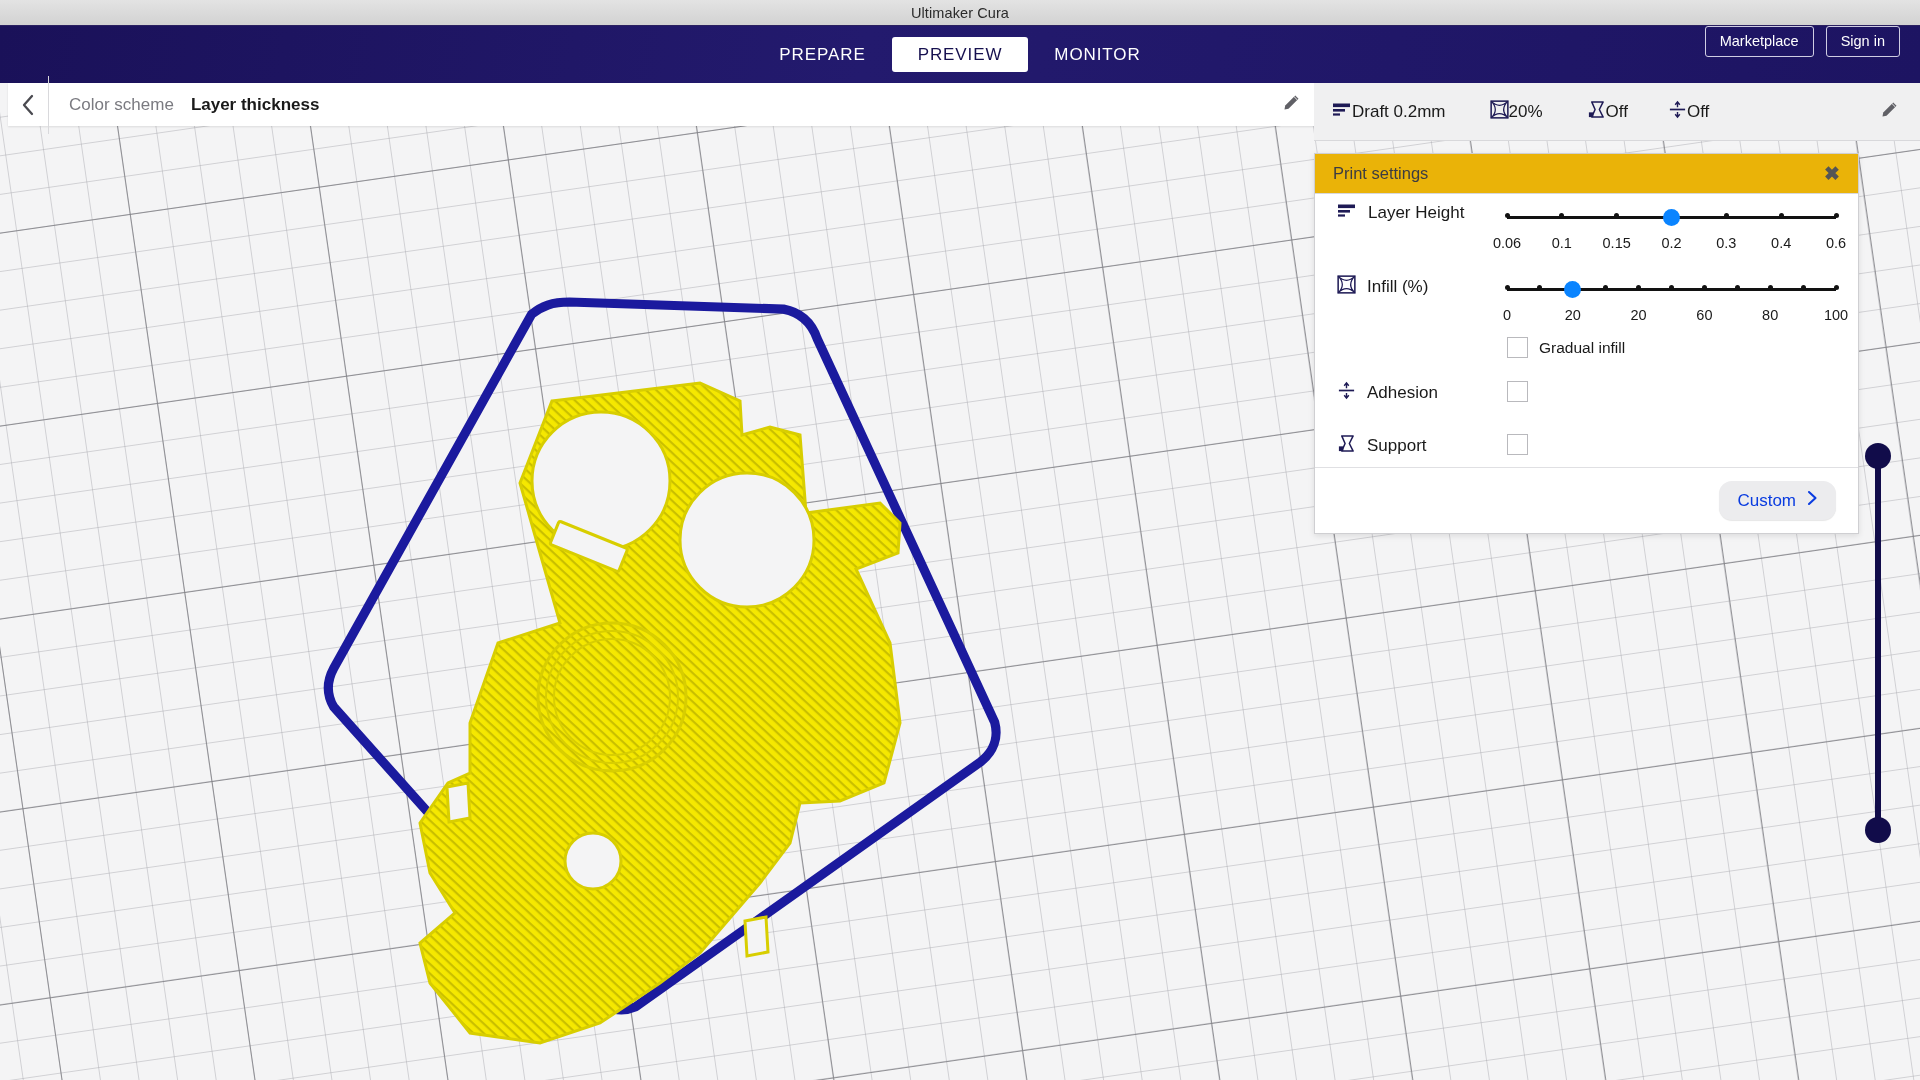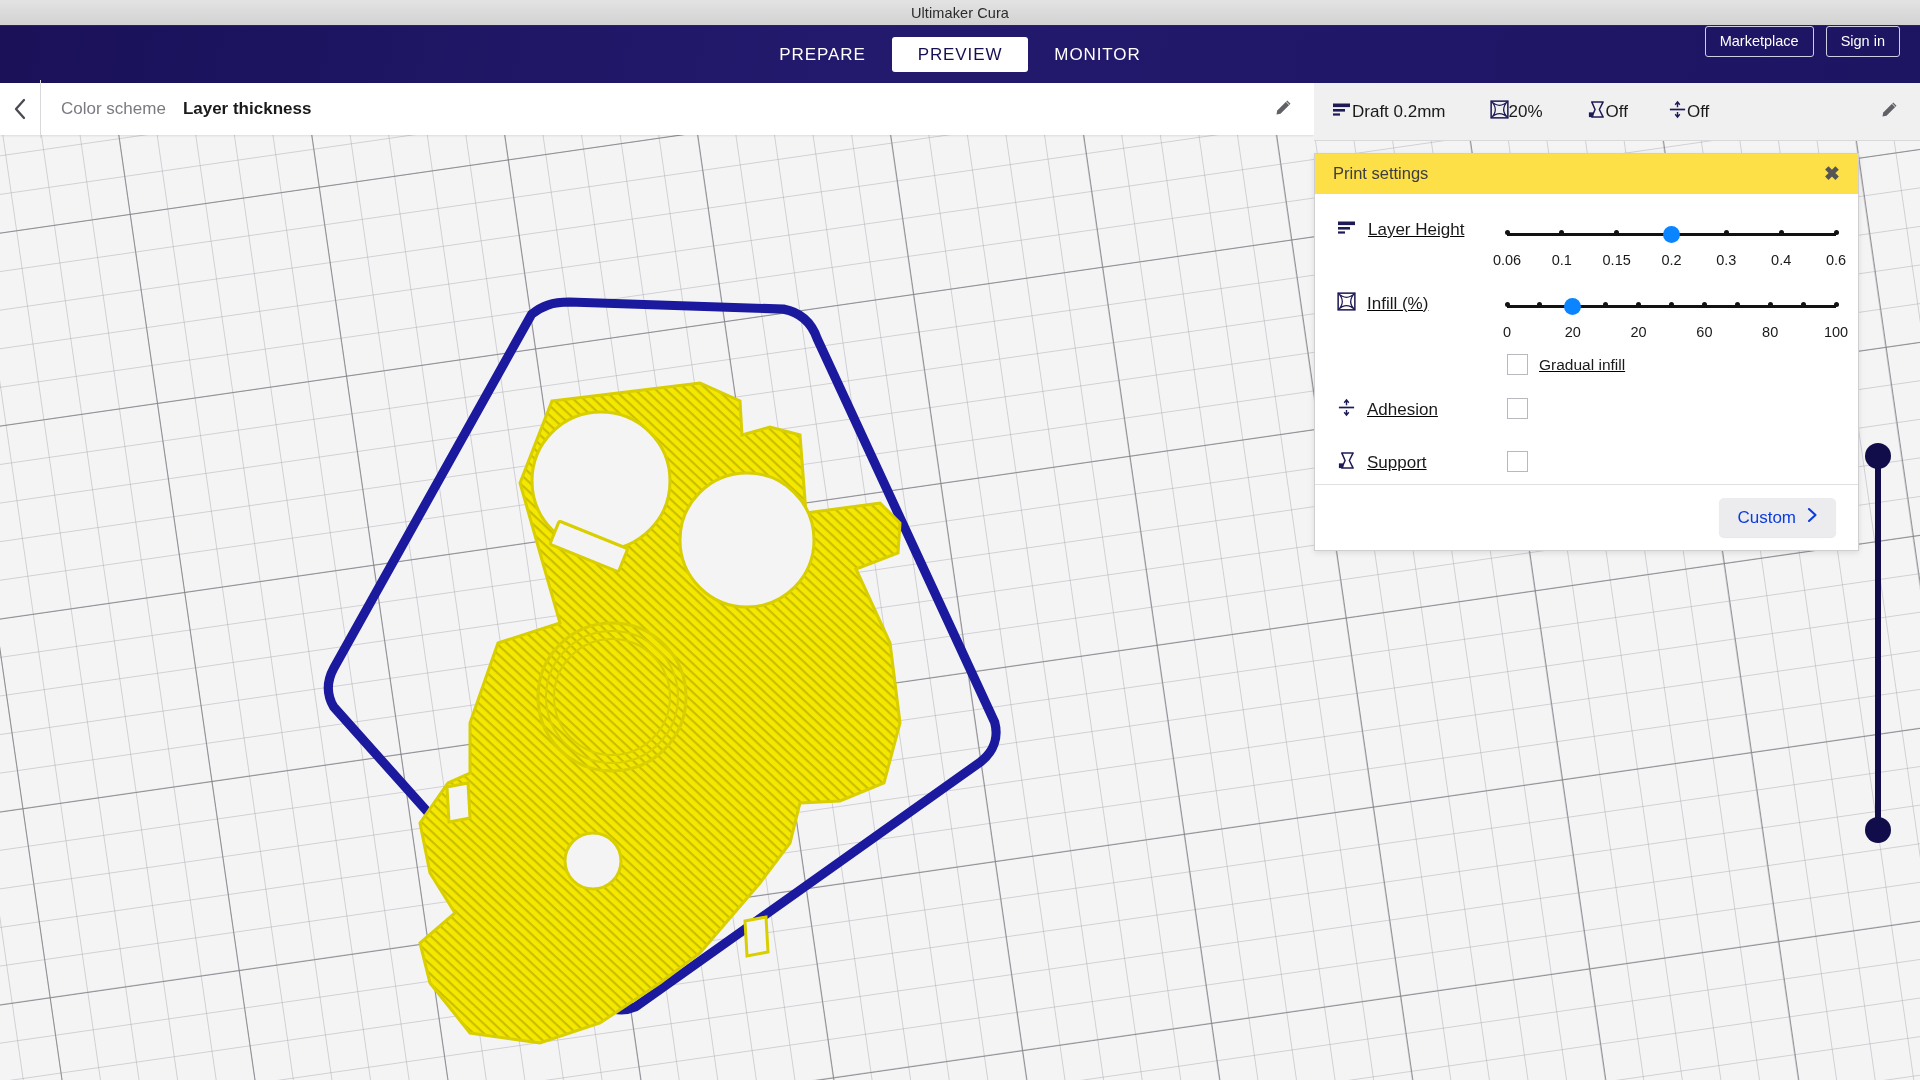--- a/index.html
+++ b/index.html
@@ -60,21 +60,21 @@
       linear-gradient(to right, rgba(130,130,135,.85) 1.1px, transparent 1.1px),
       linear-gradient(to bottom, rgba(130,130,135,.85) 1.1px, transparent 1.1px),
       linear-gradient(to right, rgba(170,170,176,.48) 1px, transparent 1px),
       linear-gradient(to bottom, rgba(170,170,176,.48) 1px, transparent 1px);
     background-size: 191px 191px, 191px 191px, 38.2px 38.2px, 38.2px 38.2px;
     background-position: 0 0, 0 0, 0 0, 0 0;
   }
 
   
   #colorbar {
-    position: absolute; top: 83px; left: 0; width: 1314px; height: 52px;
+    position: absolute; top: 83px; left: 8px; width: 1314px; height: 43px;
     background: #ffffff; display: flex; align-items: center;
     box-shadow: 0 1px 2px rgba(0,0,0,.10);
     z-index: 12;
   }
   #backchev {
     width: 40px; height: 58px; display: flex; align-items: center;
     justify-content: center; cursor: pointer;
   }
   #vdiv { width: 1px; height: 58px; background: #d9d9dc; }
   #cs-label { font-size: 17px; color: #7a7a80; margin-left: 20px; }
@@ -100,29 +100,29 @@
   #sum-edit { margin-left: auto; margin-right: 22px; cursor: pointer; }
 
   
   #psp {
     position: absolute; top: 153px; left: 1314px; width: 545px;
     background: #ffffff; border: 1px solid #cfcfd2;
     box-shadow: 0 2px 6px rgba(0,0,0,.10);
     z-index: 14;
   }
   #psp-head {
-    height: 40px; background: #fde047; border-bottom: 1px solid #d8d8db;
+    height: 40px; background: #eab308; border-bottom: 1px solid #d8d8db;
     display: flex; align-items: center; padding: 0 14px 0 18px;
   }
   #psp-title { font-size: 16.5px; color: #3c3c42; }
   #psp-close {
     margin-left: auto; font-size: 19px; color: #555; cursor: pointer;
     font-weight: bold; line-height: 1; padding: 2px 4px;
   }
-  #psp-body { padding: 24px 0 10px 0; text-decoration: underline; }
+  #psp-body { padding: 7px 0 10px 0; }
 
   .row { display: flex; align-items: flex-start; padding: 0 22px; }
   .row-label {
     width: 170px; display: flex; align-items: center; gap: 11px;
     padding-top: 2px; flex: 0 0 170px;
   }
   .row-label .txt { font-size: 17px; color: #1a1a1a; }
   .row-ctl { flex: 1; }
 
   
@@ -150,21 +150,21 @@
     display: inline-block; cursor: pointer; vertical-align: middle;
   }
   .cb-row { display: flex; align-items: center; gap: 11px; }
   .cb-row .txt { font-size: 15.5px; color: #1a1a1a; }
 
   #psp-foot {
     border-top: 1px solid #e0e0e3; padding: 13px 22px;
     display: flex; justify-content: flex-end;
   }
   #custom-btn {
-    background: #ececee; border: none; border-radius: 5px;
+    background: #ececee; border: none; border-radius: 13px;
     padding: 9px 18px; font-size: 17px; color: #0a3ce0; cursor: pointer;
     display: flex; align-items: center; gap: 11px;
     font-family: "Liberation Sans", sans-serif;
     box-shadow: 0 1px 1px rgba(0,0,0,.10);
   }
 
   
   #layerslider {
     position: absolute; right: 29px; top: 360px; width: 26px; height: 400px;
     z-index: 10;

